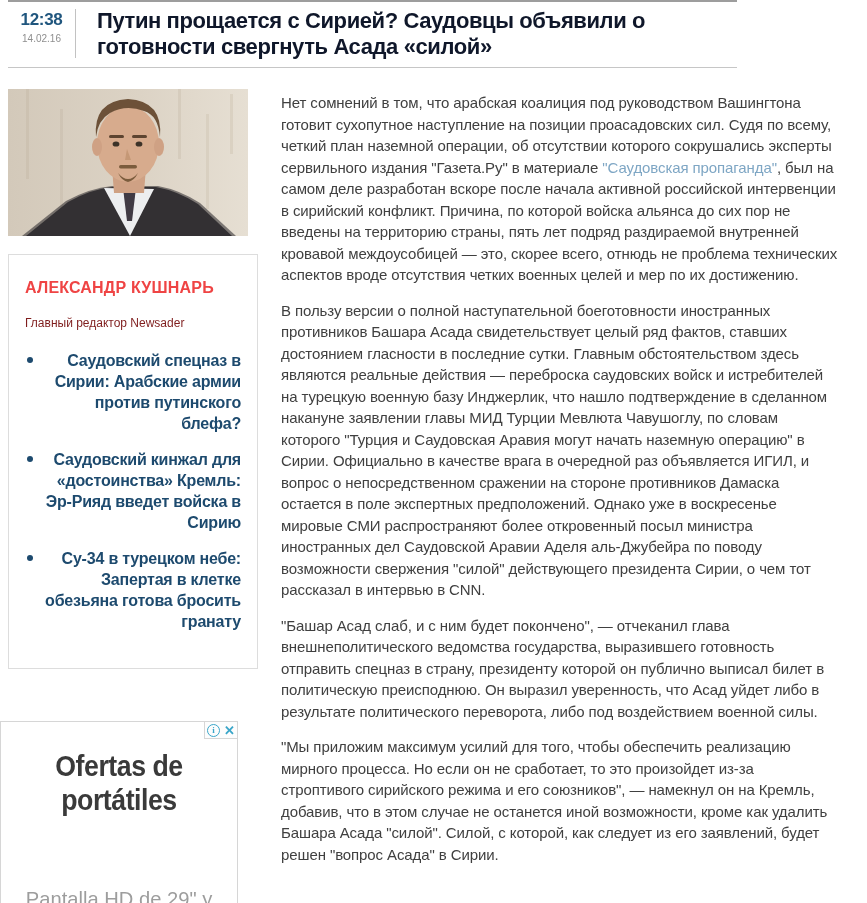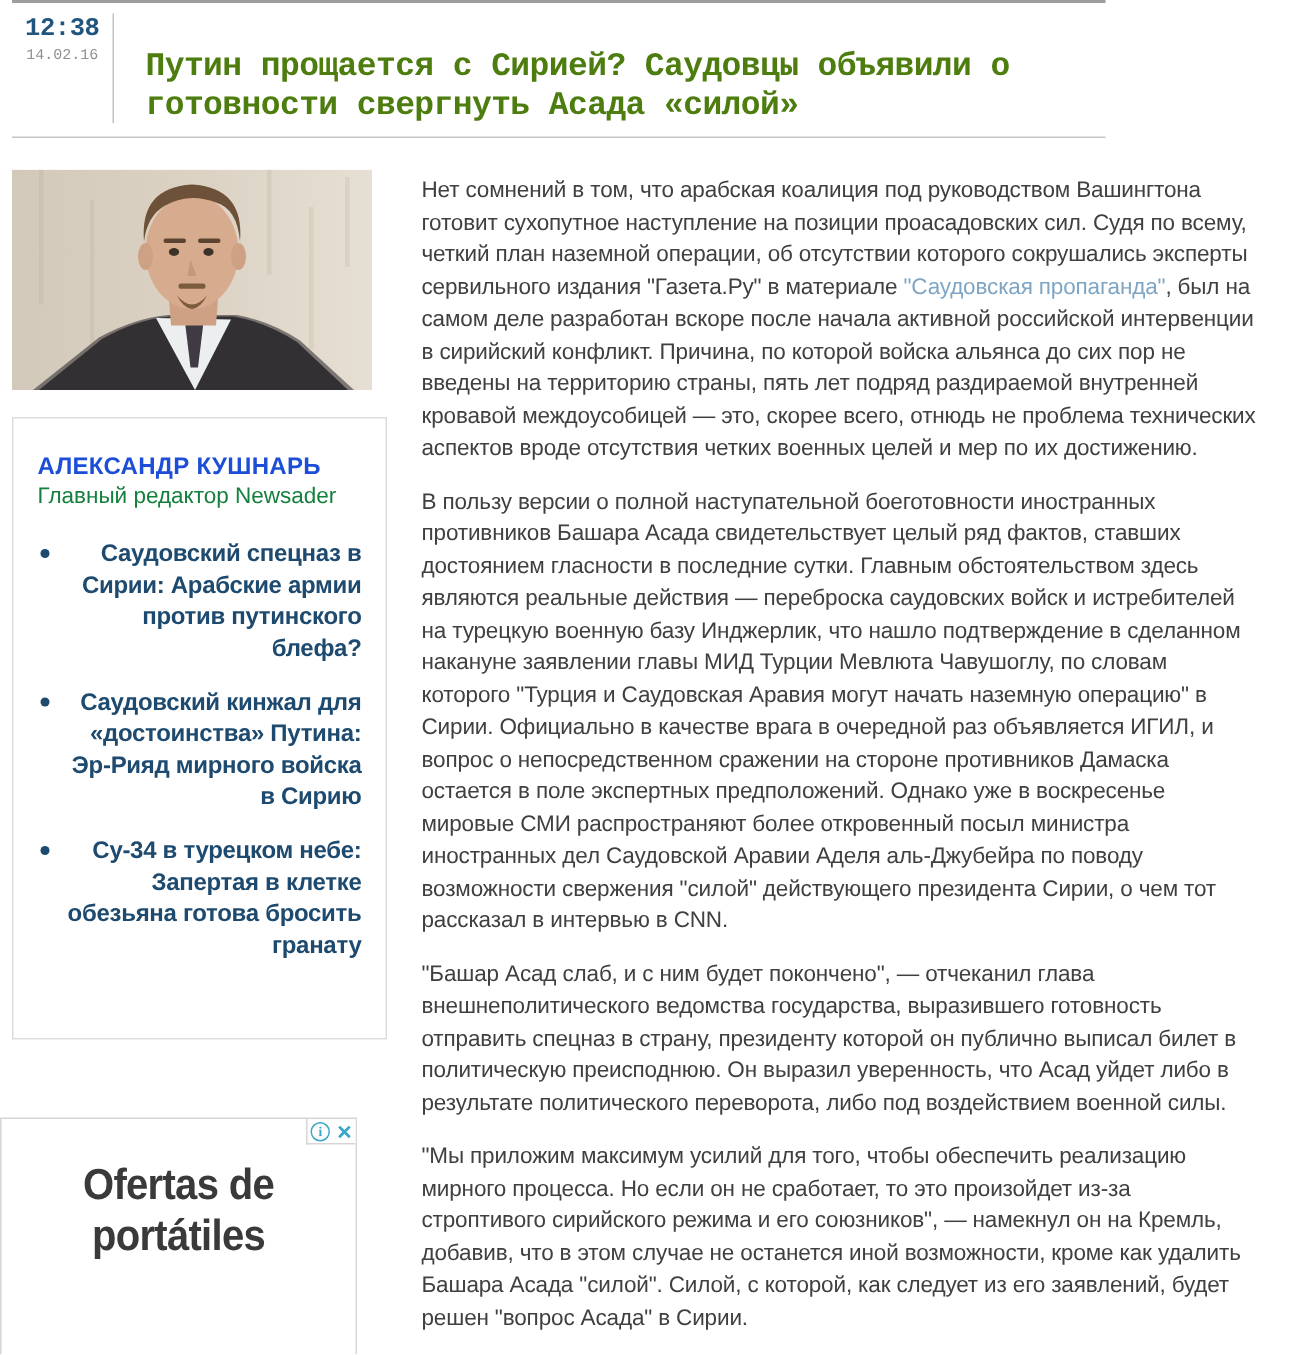--- a/index.html
+++ b/index.html
@@ -5,44 +5,43 @@
   * { margin:0; padding:0; box-sizing:border-box; }
   html,body { background:#fff; }
   .page {
     position:relative; width:867px; height:903px; overflow:hidden;
     background:#fff; font-family:"Liberation Sans", sans-serif;
   }
   
   .header-bar {
     margin-left:8px; width:729px;
     border-top:2px solid #9d9d9d; border-bottom:1px solid #c6c6c6;
-    display:flex; align-items:flex-start; padding:5px 0 7px 0; min-height:62px;font-family:Liberation Mono, monospace;
+    display:flex; align-items:flex-start; padding:5px 0 7px 0; min-height:62px;
   }
   .time-col { width:67px; flex-shrink:0; text-align:center; padding-top:3px; }
   .time { font-size:17px; font-weight:bold; color:#20567e; letter-spacing:-0.3px; }
   .date { font-size:10px; color:#8f8f8f; margin-top:3px; }
   .v-divider { width:1px; background:#c2c2c2; align-self:stretch; margin:2px 0; }
   .article-title {
     padding-left:21px; padding-top:1px; width:640px;
-    font-size:22px; line-height:26px; font-weight:bold; color:#4d7c0f;
+    font-size:22px; line-height:26px; font-weight:bold; color:#0f172a;
     letter-spacing:-0.4px;
-    margin-top:24px;
   }
   
   .content { display:flex; padding-left:8px; align-items:flex-start; }
   .sidebar { width:250px; flex-shrink:0; }
   .main-col { margin-left:23px; width:557px; margin-top:24px; }
   
   .photo-wrap { margin-top:21px; width:240px; height:147px; overflow:hidden; }
   .author-box {
     margin-top:18px; width:250px; height:415px; overflow:hidden;
     border:1px solid #ddd; background:#fff; padding:24px 16px;
   }
-  .author-name { font-size:16px; font-weight:bold; color:#1d4ed8; letter-spacing:0.2px; }
-  .author-role { font-size:15px; color:#15803d; margin-top:1px; }
+  .author-name { font-size:16px; font-weight:bold; color:#ef4444; letter-spacing:0.2px; }
+  .author-role { font-size:12px; color:#7f1d1d; margin-top:19px; }
   .pubs-label { font-size:15px; font-weight:bold; color:#1d1d1d; margin-top:32px; letter-spacing:0.2px; }
   .pub-list { list-style:none; margin-top:20px;text-align:right; }
   .pub-item { position:relative; padding-left:19px; margin-bottom:15px; cursor:pointer; }
   .pub-item .bullet {
     position:absolute; left:2px; top:7px; width:6px; height:6px; border-radius:50%;
     background:#1d4a6e;
   }
   .pub-link {
     font-size:16px; line-height:21px; font-weight:bold; color:#1d4a6e;
     text-decoration:none; letter-spacing:-0.2px; display:block;
@@ -145,21 +144,21 @@
       <div class="author-box">
         <div class="author-name">АЛЕКСАНДР КУШНАРЬ</div>
         <div class="author-role">Главный редактор Newsader</div>
         <ul class="pub-list">
           <li class="pub-item">
             <span class="bullet"></span>
             <a class="pub-link">Саудовский спецназ в Сирии: Арабские армии против путинского блефа?</a>
           </li>
           <li class="pub-item">
             <span class="bullet"></span>
-            <a class="pub-link">Саудовский кинжал для «достоинства» Путина: Эр-Рияд мирного войска в Сирию</a>
+            <a class="pub-link">Саудовский кинжал для «достоинства» Кремль: Эр-Рияд введет войска в Сирию</a>
           </li>
           <li class="pub-item">
             <span class="bullet"></span>
             <a class="pub-link">Су-34 в турецком небе: Запертая в клетке обезьяна готова бросить гранату</a>
           </li>
         </ul>
       </div>
 
       <div class="ad-box">
         <div class="ad-tab">

